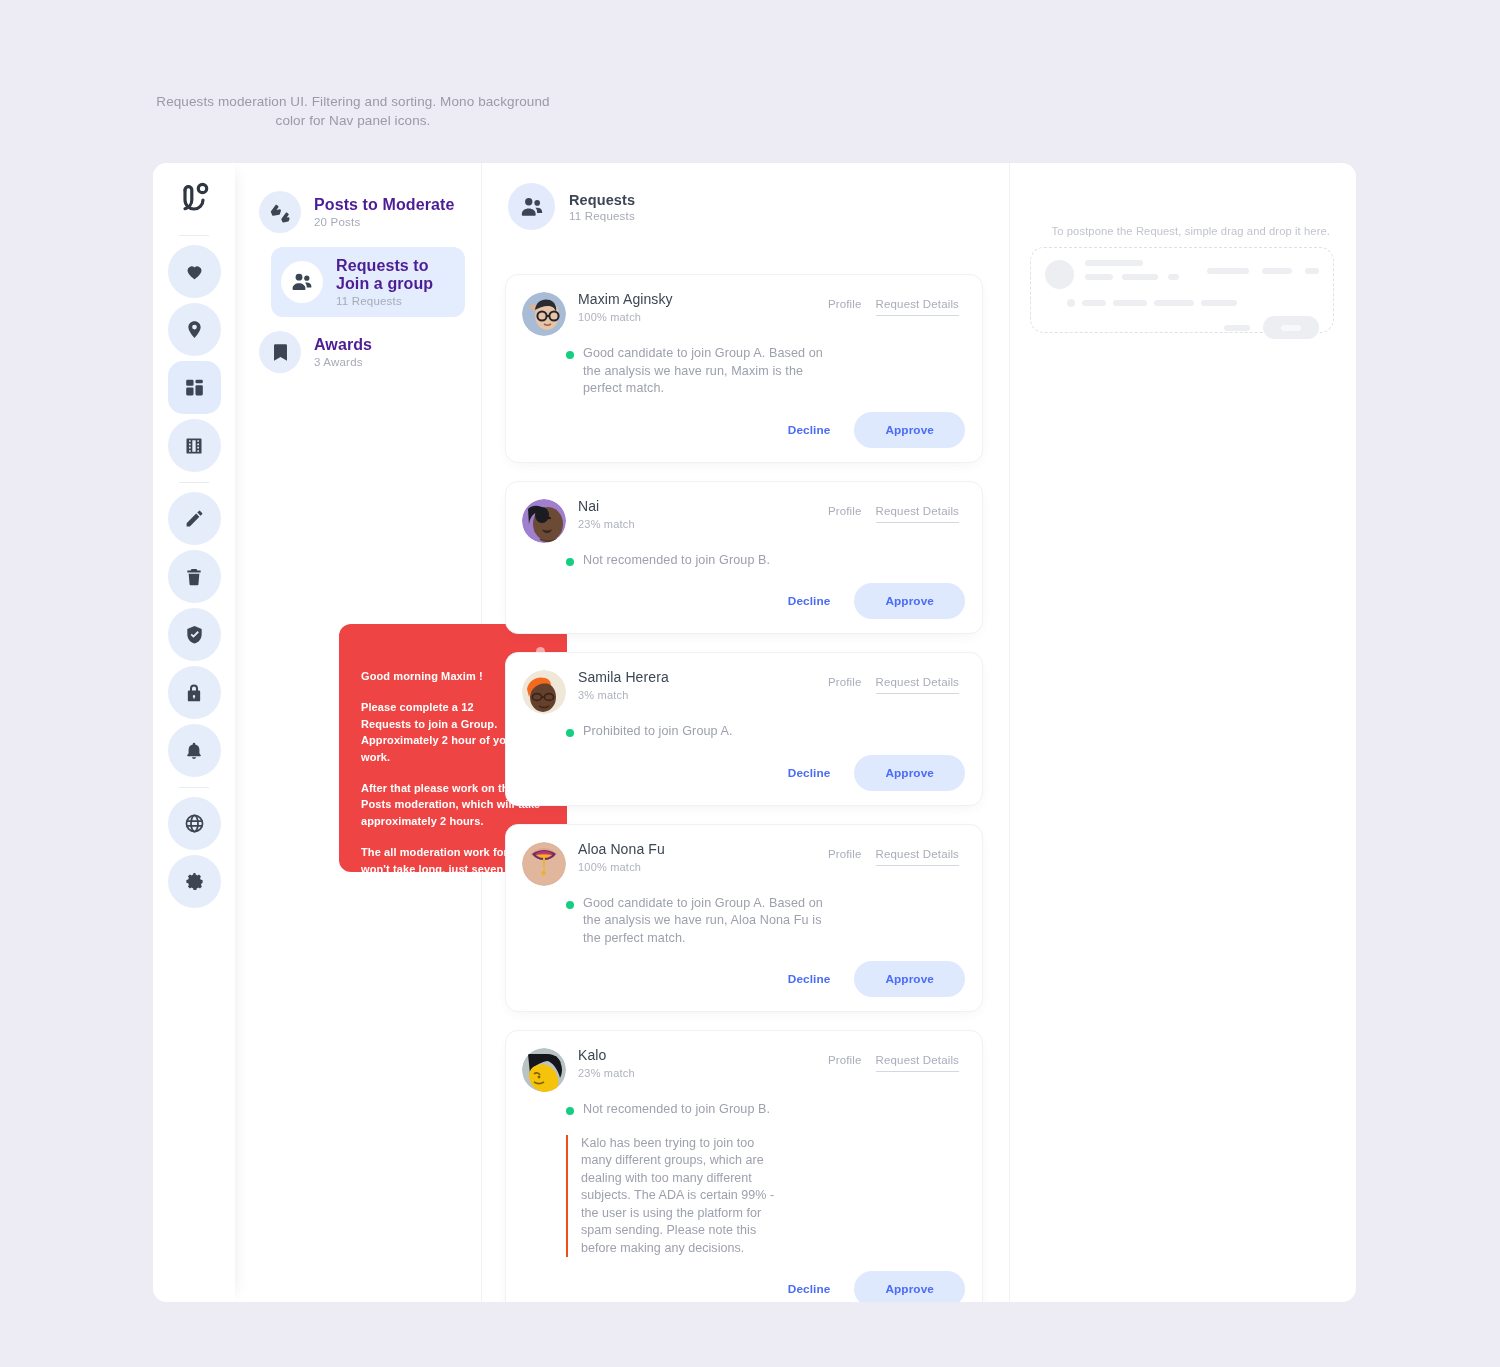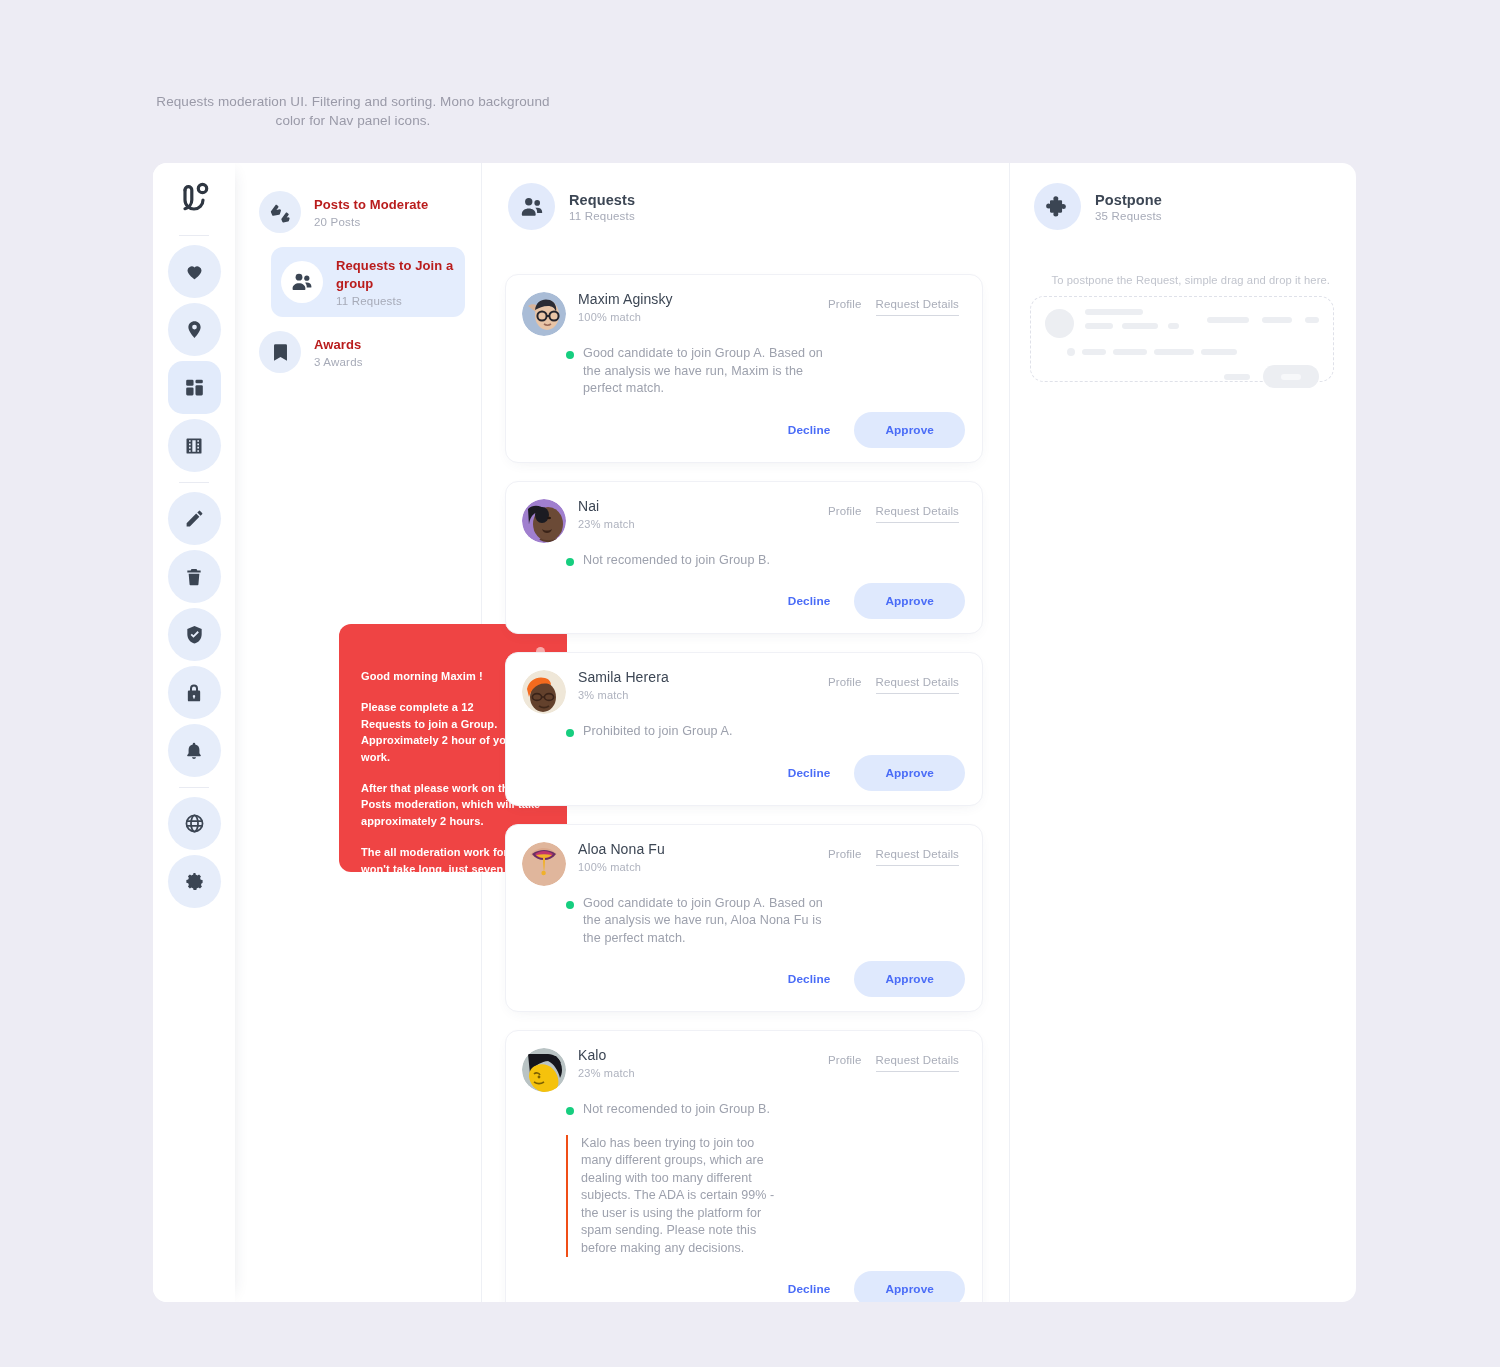--- a/index.html
+++ b/index.html
@@ -54,21 +54,21 @@
     display: flex; align-items: center; gap: 13px;
     padding: 10px 10px; border-radius: 12px; cursor: pointer;
     margin-bottom: 4px;
   }
   .mod-item.selected { background: #e4edfd; margin-left: 22px; }
   .mod-ico {
     width: 42px; height: 42px; flex: 0 0 42px; border-radius: 50%;
     background: #e6edfa; display: flex; align-items: center; justify-content: center;
   }
   .mod-item.selected .mod-ico { background: #ffffff; }
-  .mod-title { font-size: 13px; font-weight: 700; color: #b91c1c; letter-spacing: .1px; line-height: 18px; }
+  .mod-title { font-size: 16px; font-weight: 700; color: #4c1d95; letter-spacing: .1px; line-height: 18px; }
   .mod-sub { font-size: 11.5px; color: #a7abb8; margin-top: 2px; letter-spacing: .2px; }
 
   
   .note-orange {
     position: absolute; left: 104px; top: 461px;
     width: 228px; height: 248px;
     background: #ef4444; border-radius: 12px;
     padding: 44px 22px 0 22px; color: #fff;
     font-size: 11px; line-height: 16.4px; letter-spacing: .1px;
   }
@@ -511,31 +511,20 @@
         <div class="req-actions">
           <button class="btn-decline">Decline</button>
           <button class="btn-approve">Approve</button>
         </div>
       </div>
 
     </div>
   </div>
 
   <div class="col-postpone">
-    <div class="panel-head">
-      <div class="panel-ico">
-        <svg width="25" height="25" viewBox="0 0 24 24" fill="#3b4553">
-          <path d="M10.4 2.2a2.4 2.4 0 0 1 2.4 2.4c0 .5-.2.9-.4 1.3h3a1 1 0 0 1 1 1v3c.4-.3.8-.4 1.3-.4a2.4 2.4 0 0 1 0 4.8c-.5 0-.9-.2-1.3-.4v3a1 1 0 0 1-1 1h-3c.3.4.4.8.4 1.3a2.4 2.4 0 0 1-4.8 0c0-.5.2-.9.4-1.3H5.8a1 1 0 0 1-1-1v-3.3c-.4.3-.8.4-1.3.4a2.4 2.4 0 0 1 0-4.8c.5 0 .9.2 1.3.4V6.9a1 1 0 0 1 1-1h2.6A2.2 2.2 0 0 1 8 4.6a2.4 2.4 0 0 1 2.4-2.4z"></path>
-        </svg>
-      </div>
-      <div>
-        <div class="panel-title">Postpone</div>
-        <div class="panel-sub">35 Requests</div>
-      </div>
-    </div>
 
     <div class="drop-hint">To postpone the Request, simple drag and drop it here.</div>
 
     <div class="dropzone">
       <div class="sk-row">
         <div class="sk-avatar"></div>
         <div>
           <span class="sk" style="width:58px"></span>
           <span class="sk" style="width:28px;margin-top:7px;display:inline-block"></span>
           <span class="sk" style="width:36px;margin-top:7px;margin-left:5px;display:inline-block"></span>

